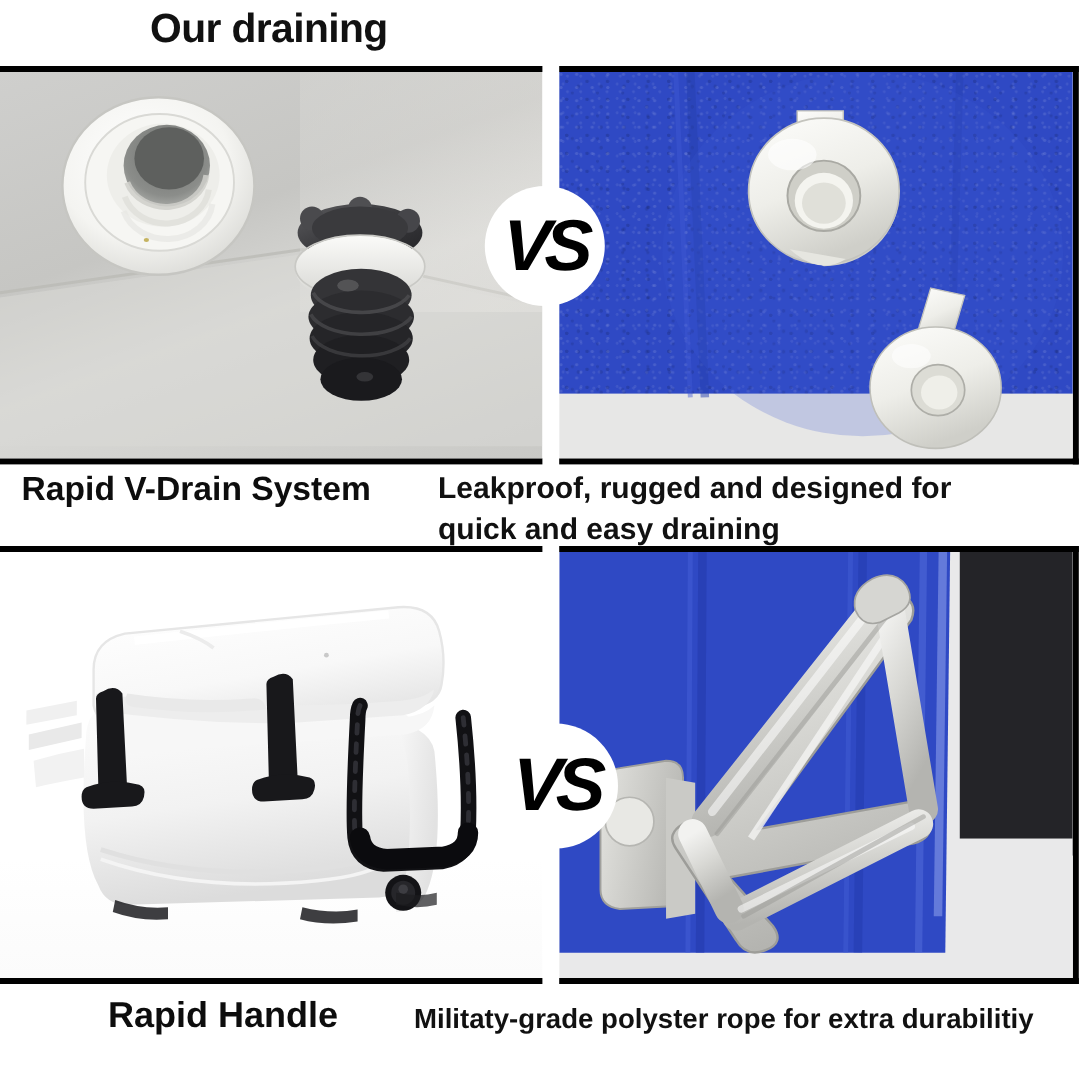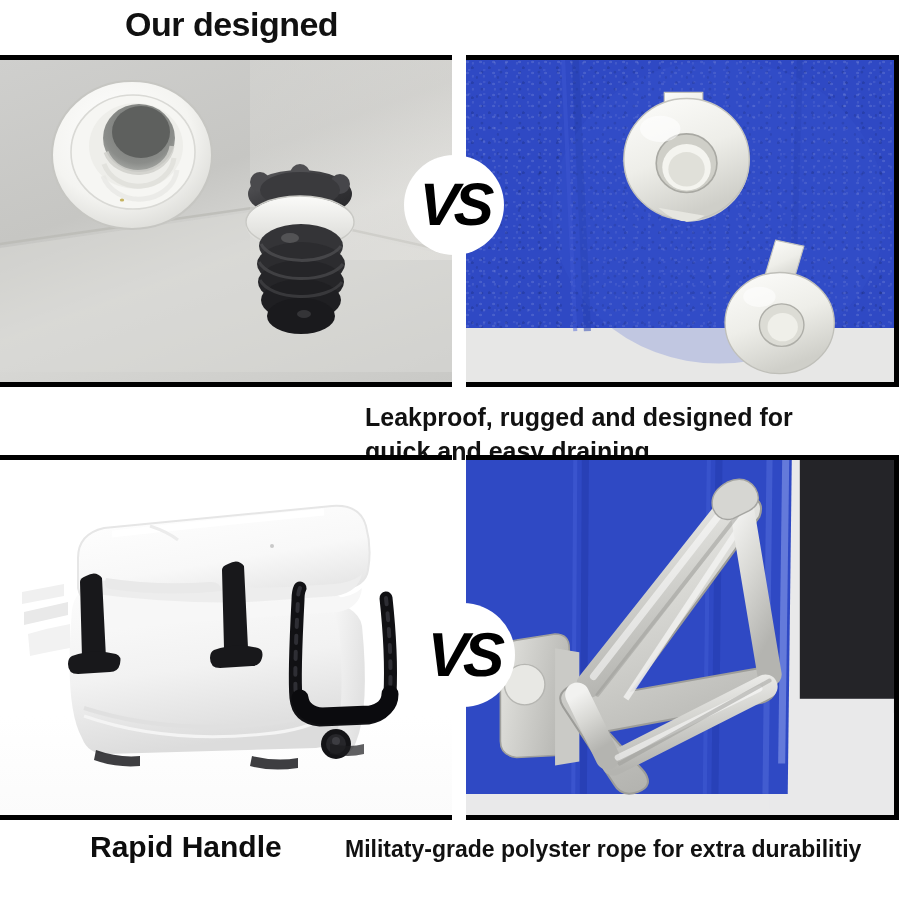--- a/index.html
+++ b/index.html
@@ -53,30 +53,30 @@
   #vs-top{left:404px;top:155px;width:100px;height:100px;z-index:6;}
   #vs-bot{left:411px;top:603px;width:104px;height:104px;z-index:3;}
   #vs-bot span{font-size:62px;}
 
   
   .cap{position:absolute;white-space:nowrap;}
   .cap-strong{font-weight:700;color:#0d0d0d;}
   .cap-reg{font-weight:600;color:#111;}
 
   #cap1-title{left:18px;top:392px;font-size:28px;}
-  #cap1-body {left:365px;top:400px;font-size:25px;line-height:34px;white-space:normal;width:480px;}
+  #cap1-body {left:365px;top:390px;font-size:25px;line-height:34px;white-space:normal;width:480px;}
   #cap2-title{left:90px;top:830px;font-size:30px;}
   #cap2-body {left:345px;top:836px;font-size:23px;text-align:center;}
 </style>
 </head>
 <body>
 
 <div class="sheet">
 
-  <div class="hdr" id="h-ours">Our designed</div>
+  <div class="hdr" id="h-ours">Our draining</div>
 
   <div class="panel" id="p-tl">
     <div class="fill bg-gray"></div>
     <svg class="fill" viewBox="0 0 452 312" preserveAspectRatio="none">
       <defs>
         <radialGradient id="ringG" cx="42%" cy="36%" r="72%">
           <stop offset="0%" stop-color="#ffffff"></stop>
           <stop offset="62%" stop-color="#f4f4f1"></stop>
           <stop offset="100%" stop-color="#d8d8d4"></stop>
         </radialGradient>
@@ -189,20 +189,21 @@
         <ellipse cx="45" cy="88" rx="15" ry="14" fill="#efefe9"></ellipse>
         <ellipse cx="22" cy="58" rx="16" ry="10" fill="#ffffff" opacity=".55"></ellipse>
       </g>
     </svg>
   </div>
 
   <div class="vs" id="vs-top">
     <span>VS</span>
   </div>
 
+  <div class="cap cap-strong" id="cap1-title">Rapid V-Drain System</div>
   <div class="cap cap-reg" id="cap1-body">Leakproof, rugged and designed for quick and easy draining</div>
 
   <div class="panel" id="p-bl">
     <div class="fill bg-white-studio"></div>
     <svg class="fill" viewBox="0 0 452 345" preserveAspectRatio="none">
       <defs>
         <linearGradient id="lidG" x1="0.1" y1="0" x2="0.6" y2="1">
           <stop offset="0%" stop-color="#ffffff"></stop>
           <stop offset="60%" stop-color="#f8f8f8"></stop>
           <stop offset="100%" stop-color="#e4e4e4"></stop>

